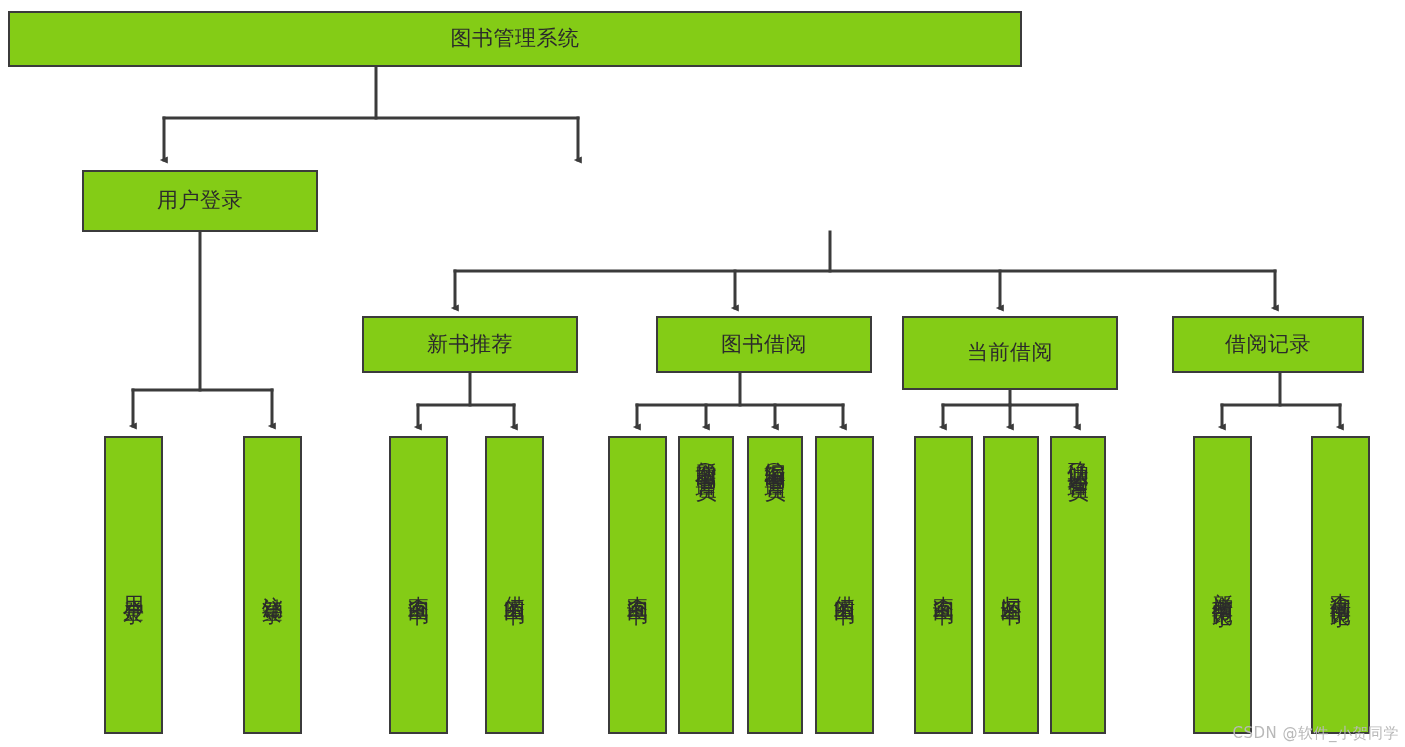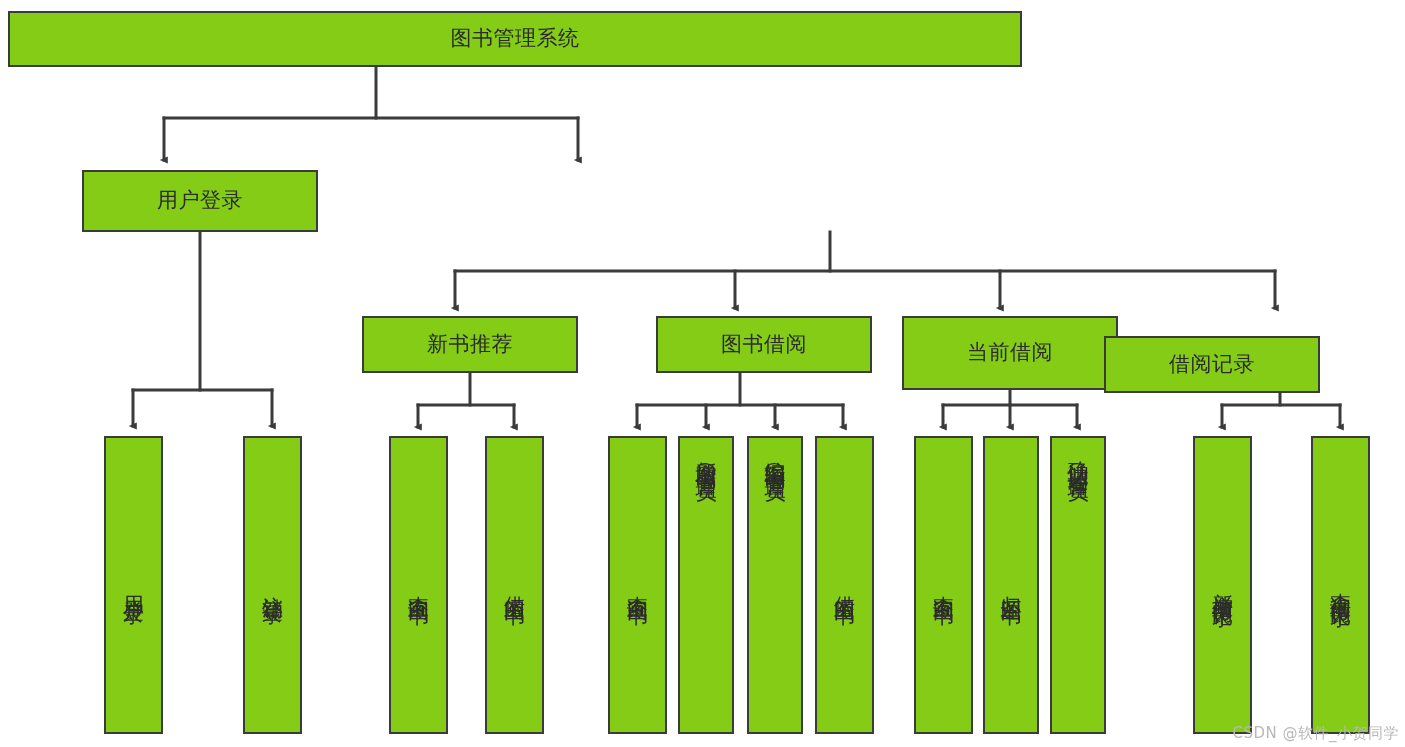--- a/index.html
+++ b/index.html
@@ -135,21 +135,21 @@
 
   <div class="node horizontal" style="left:362px; top:316px; width:216px; height:57px;">
     <span class="node-label">新书推荐</span>
   </div>
   <div class="node horizontal" style="left:632px; top:316px; width:216px; height:57px;margin-left:24px;">
     <span class="node-label">图书借阅</span>
   </div>
   <div class="node horizontal" style="left:902px; top:316px; width:216px; height:74px;">
     <span class="node-label">当前借阅</span>
   </div>
-  <div class="node horizontal" style="left:1104px; top:316px; width:216px; height:57px;margin-top:20px;">
+  <div class="node horizontal" style="left:1172px; top:316px; width:192px; height:57px;">
     <span class="node-label">借阅记录</span>
   </div>
 
   <div class="node vertical" style="left:104px; top:436px; width:59px; height:298px;">
     <span class="node-label">用户登录</span>
   </div>
   <div class="node vertical" style="left:243px; top:436px; width:59px; height:298px;">
     <span class="node-label">注销登录</span>
   </div>
 

